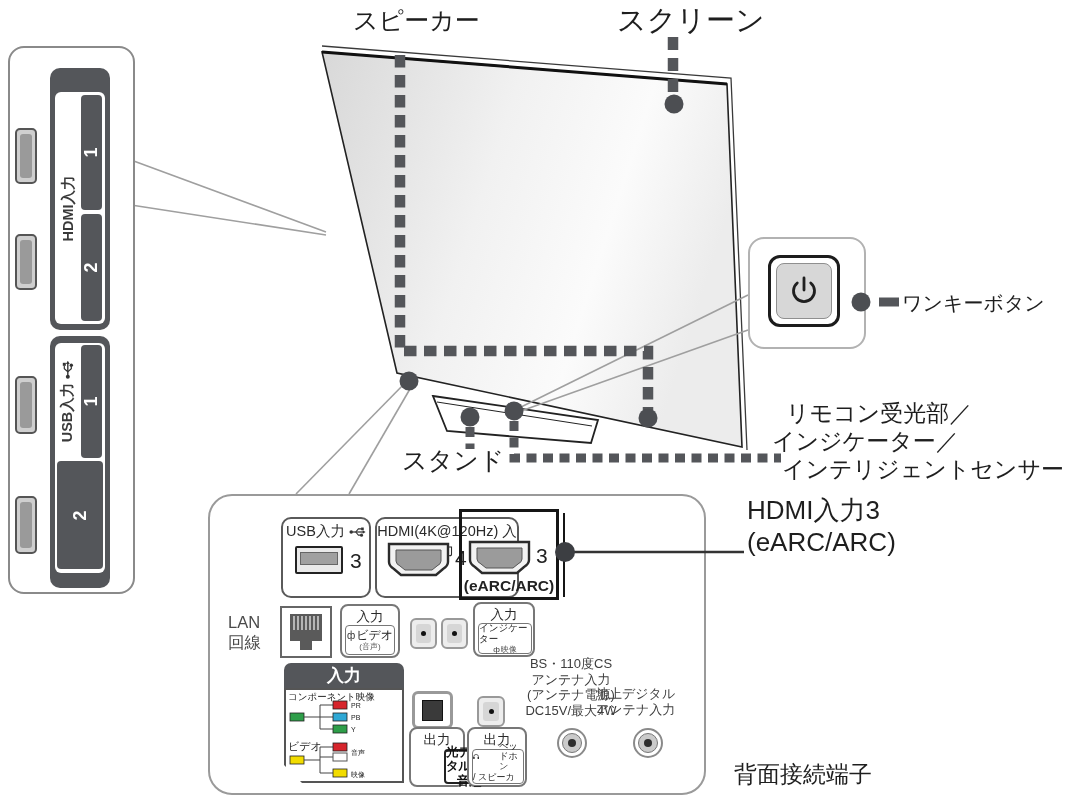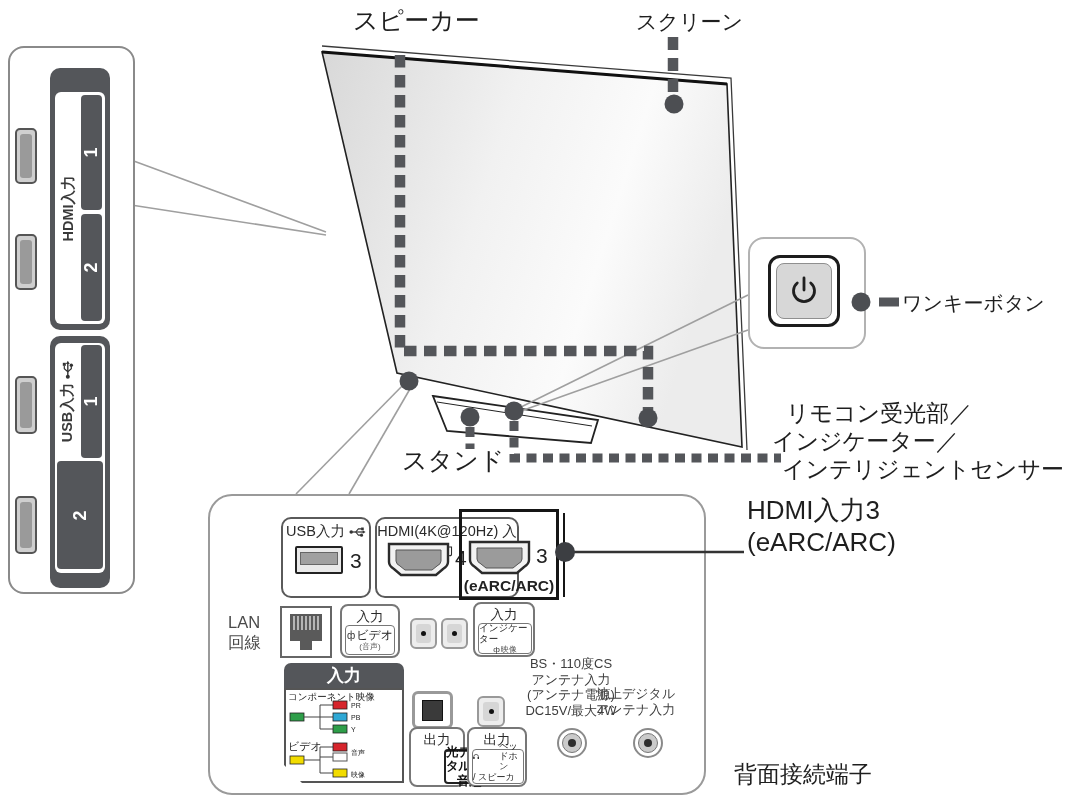--- a/index.html
+++ b/index.html
@@ -148,21 +148,21 @@
           <span>1</span>
         </div>
       <div class="num-cell" style="left:2px;top:118px;width:46px;height:108px;">
           <span>2</span>
         </div>
     </div>
   </div>
 </div>
 
 <div class="callout" style="left:353px;top:4px;font-size:25px;">スピーカー</div>
-<div class="callout" style="left:636px;top:1px;font-size:21px;margin-top:7px;">スクリーン</div>
+<div class="callout" style="left:617px;top:1px;font-size:29px;">スクリーン</div>
 <div class="callout" style="left:902px;top:290px;">ワンキーボタン</div>
 <div class="callout" style="left:772px;top:399px;font-size:23px;line-height:28px;">
   <div style="padding-left:14px;">リモコン受光部／</div>
   <div>インジケーター／</div>
   <div style="padding-left:10px;">インテリジェントセンサー</div>
 </div>
 <div class="callout" style="left:402px;top:444px;font-size:25px;">スタンド</div>
 <div class="callout" style="left:747px;top:494px;font-size:26px;line-height:32px;">
   <div>HDMI入力3</div>
   <div>(eARC/ARC)</div>

